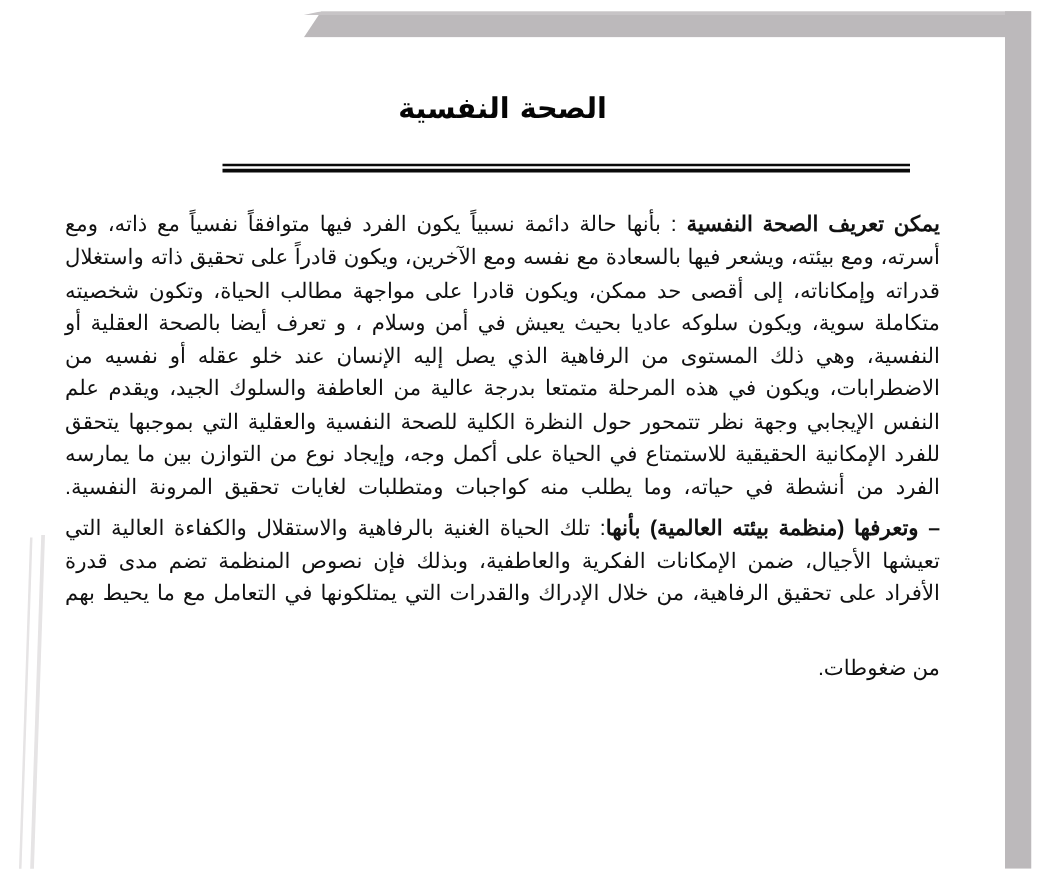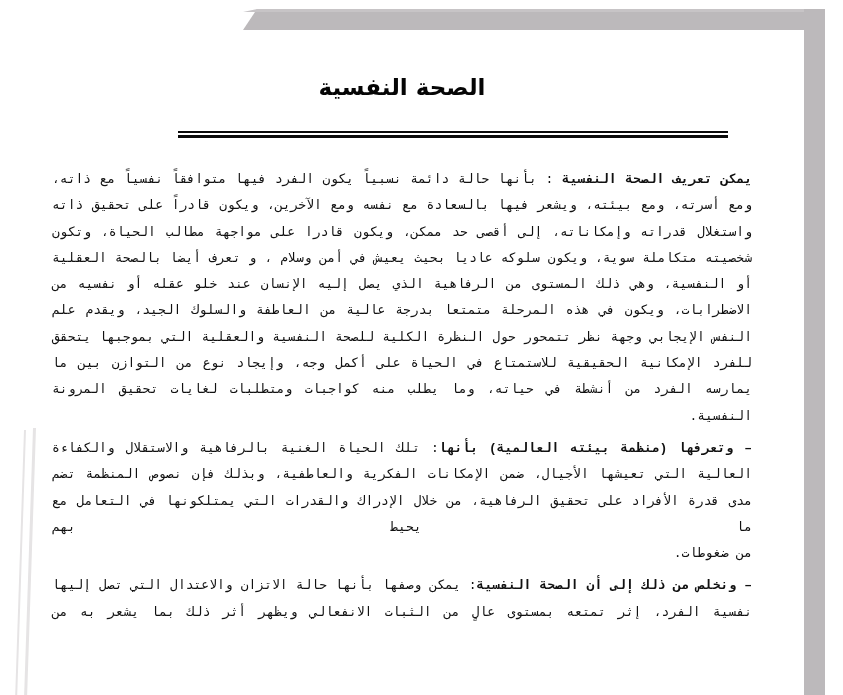--- a/index.html
+++ b/index.html
@@ -114,36 +114,37 @@
   }
 
   .body-text {
     position: absolute;
     right: 52px;
     left: 52px;
     top: 167px;
     direction: rtl;
     text-align: justify;
     text-align-last: justify;
-    font-family: Liberation Mono, monospace;
-    font-size: 13px;
+    font-family: Liberation Sans, sans-serif;
+    font-size: 17px;
     line-height: 26.3px;
     color: #111111;
   }
 
   .para {
     margin: 0 0 6px 0;
     text-align: justify;
     text-align-last: justify;
   }
   .para.tight {
     margin-bottom: 0;
   }
   .para.last-left {
     text-align-last: right;
+    margin-top: 33px;
   }
 
   .lead {
     font-weight: bold;
   }
 </style>
 </head>
 <body>
 
 <div class="page-frame">
@@ -161,16 +162,15 @@
   <div class="title-rule"></div>
 
   <div class="body-text">
 
     <p class="para"><span class="lead">يمكن تعريف الصحة النفسية</span><span> : بأنها حالة دائمة نسبياً يكون الفرد فيها متوافقاً نفسياً مع ذاته، ومع أسرته، ومع بيئته، ويشعر فيها بالسعادة مع نفسه ومع الآخرين، ويكون قادراً على تحقيق ذاته واستغلال قدراته وإمكاناته، إلى أقصى حد ممكن، ويكون قادرا على مواجهة مطالب الحياة، وتكون شخصيته متكاملة سوية، ويكون سلوكه عاديا بحيث يعيش في أمن وسلام ، و تعرف أيضا بالصحة العقلية أو النفسية، وهي ذلك المستوى من الرفاهية الذي يصل إليه الإنسان عند خلو عقله أو نفسيه من الاضطرابات، ويكون في هذه المرحلة متمتعا بدرجة عالية من العاطفة والسلوك الجيد، ويقدم علم النفس الإيجابي وجهة نظر تتمحور حول النظرة الكلية للصحة النفسية والعقلية التي بموجبها يتحقق للفرد الإمكانية الحقيقية للاستمتاع في الحياة على أكمل وجه، وإيجاد نوع من التوازن بين ما يمارسه الفرد من أنشطة في حياته، وما يطلب منه كواجبات ومتطلبات لغايات تحقيق المرونة النفسية.</span></p>
 
     <p class="para tight"><span class="lead">– وتعرفها (منظمة بيئته العالمية) بأنها</span><span>: تلك الحياة الغنية بالرفاهية والاستقلال والكفاءة العالية التي تعيشها الأجيال، ضمن الإمكانات الفكرية والعاطفية، وبذلك فإن نصوص المنظمة تضم مدى قدرة الأفراد على تحقيق الرفاهية، من خلال الإدراك والقدرات التي يمتلكونها في التعامل مع ما يحيط بهم</span></p>
 
     <p class="para last-left"><span>من ضغوطات.</span></p>
 
-    <p class="para"><span class="lead">– ونخلص من ذلك إلى أن الصحة النفسية</span><span>: يمكن وصفها بأنها حالة الاتزان والاعتدال التي تصل إليها نفسية الفرد، إثر تمتعه بمستوى عالٍ من الثبات الانفعالي ويظهر أثر ذلك بما يشعر به من</span></p>
 
   </div>
 </div>
 
 </body></html>

